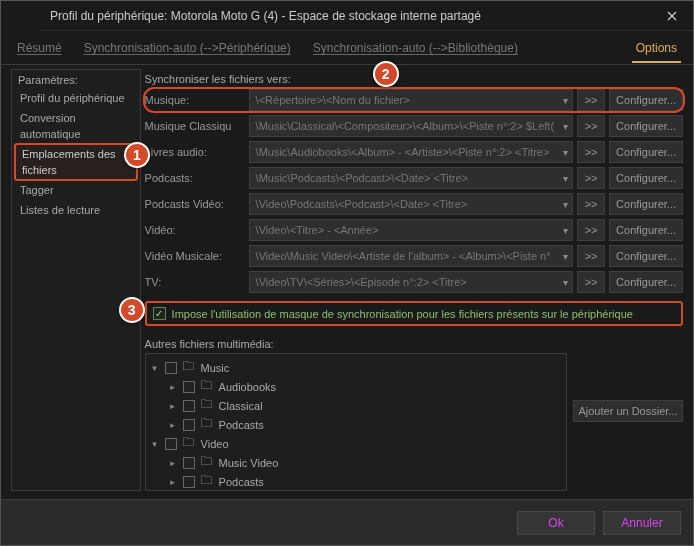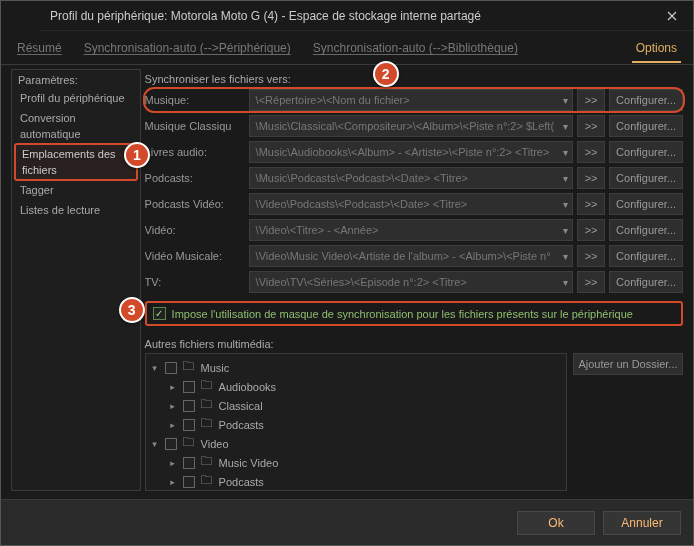--- a/index.html
+++ b/index.html
@@ -180,20 +180,21 @@
     flex: 1;
     border: 1px solid #3a3a3a;
     background: #1e1e1e;
     padding: 4px 4px;
     overflow: hidden;
   }
   .tree-side {
     width: 110px;
     display: flex;
     flex-direction: column;
+    margin-top: 47px;
   }
   .tree-side .btn {
     height: 22px;
     background: #2e2e2e;
     border: 1px solid #3e3e3e;
     color: #999;
     font-size: 11px;
     display: flex;
     align-items: center;
     justify-content: center;
@@ -224,21 +225,21 @@
     align-items: center;
     padding: 0 12px;
     gap: 8px;
     background: #2a2a2a;
   }
   .footer .btn {
     height: 24px;
     min-width: 78px;
     background: #353535;
     border: 1px solid #484848;
-    color: #fdba74;
+    color: #d946ef;
     font-size: 12px;
     display: flex;
     align-items: center;
     justify-content: center;
   }
   .badge {
     position: absolute;
     width: 26px;
     height: 26px;
     border-radius: 50%;

